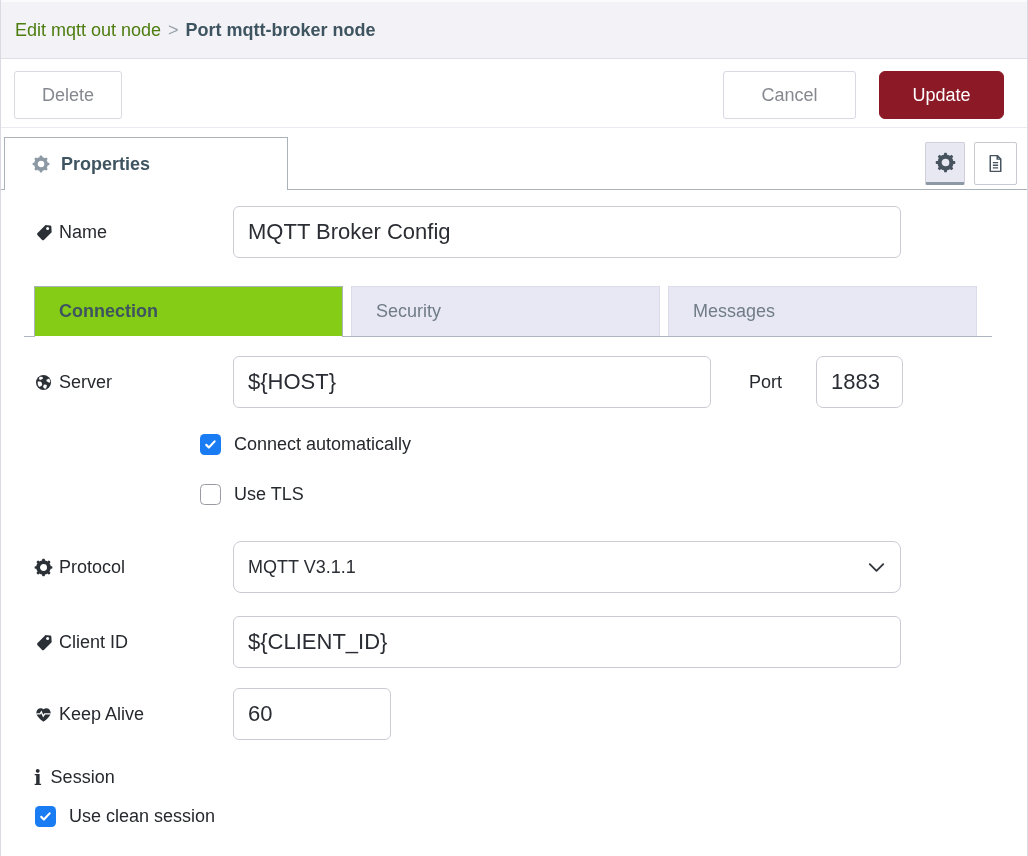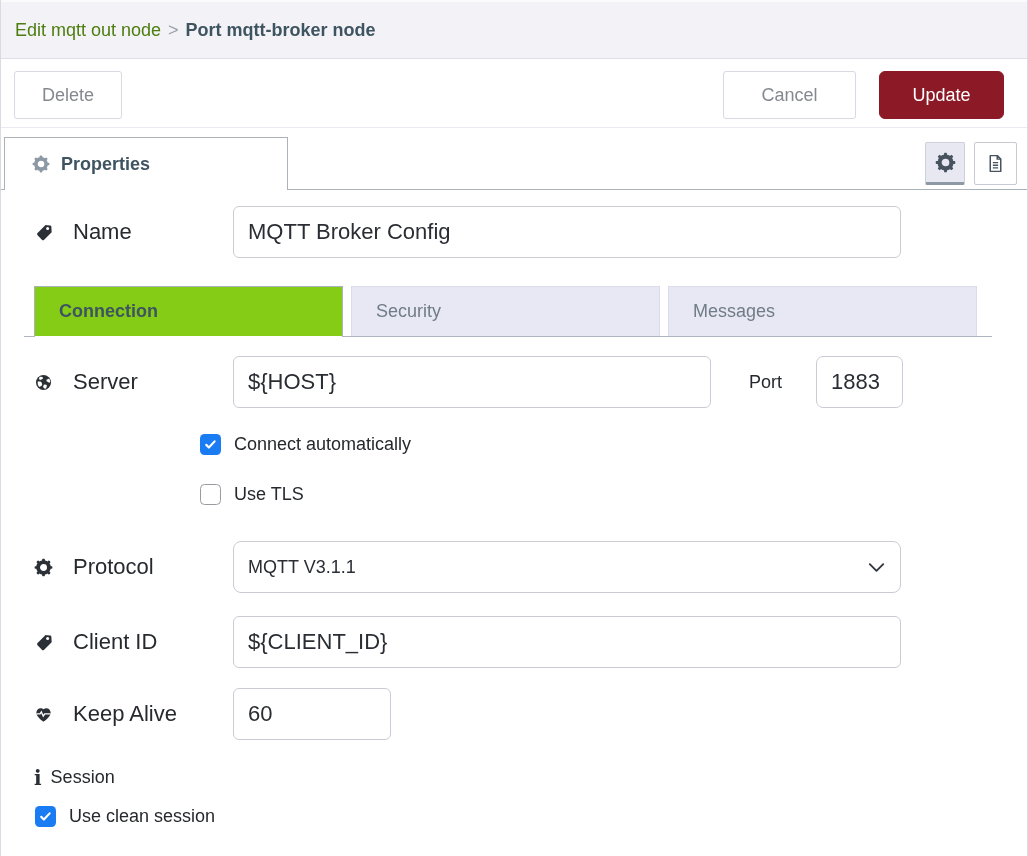--- a/index.html
+++ b/index.html
@@ -26,21 +26,21 @@
   .prop-tab .ic{width:18px;height:18px;color:#8C98A3;}
   .prop-tab span{font-size:18px;font-weight:bold;color:#3E5460;}
   .panel-btn{position:absolute;top:5px;box-sizing:border-box;display:flex;align-items:center;justify-content:center;cursor:pointer;background:#fff;border:1px solid #C9C9D4;border-radius:2px;padding:0;}
   .panel-btn-gear{right:62px;width:40px;height:43px;background:#E7E8F2;border:1px solid #D0D0DC;border-bottom:3px solid #8C98A3;}
   .panel-btn-doc{right:10px;width:43px;height:43px;}
   .panel-btn .ic{width:21px;height:21px;color:#47545F;}
 
   
   .content{position:relative;}
   .frow{display:flex;align-items:center;padding-left:33px;}
-  .flabel{width:199px;box-sizing:border-box;display:flex;align-items:center;gap:20px;font-size:22px;color:#26292E;flex:none;}
+  .flabel{width:199px;box-sizing:border-box;display:flex;align-items:center;gap:6px;font-size:18px;color:#26292E;flex:none;}
   .flabel .ic{width:19px;height:19px;color:#2B3036;flex:none;}
   .tinput{box-sizing:border-box;height:52px;border:1px solid #CBCBD6;border-radius:6px;padding:0 14px;font-size:22px;font-family:inherit;color:#2A2D33;background:#fff;}
   .w-main{width:668px;}
   .w-server{width:478px;}
   .w-port{width:87px;}
   .w-keep{width:158px;}
   .row-name{margin-top:16px;}
   .row-server{margin-top:19px;}
   .port-label{font-size:18px;color:#26292E;margin-left:38px;}
   .port-input{margin-left:34px;border-radius:7px;}

